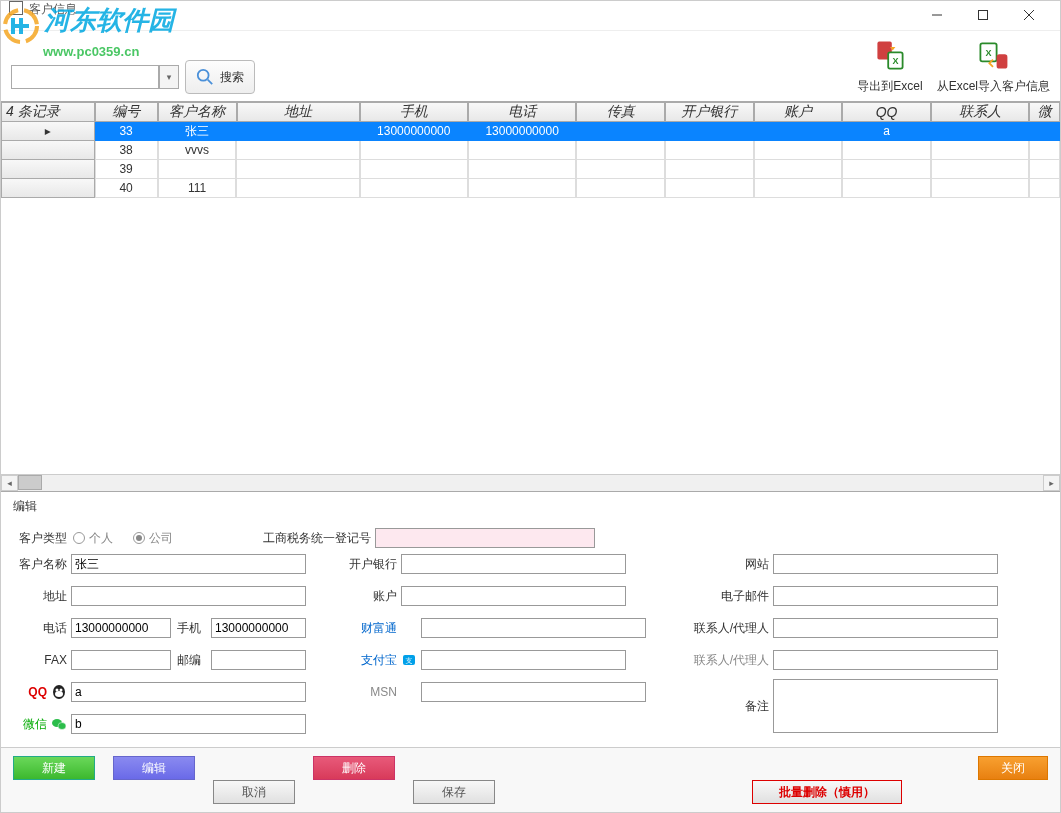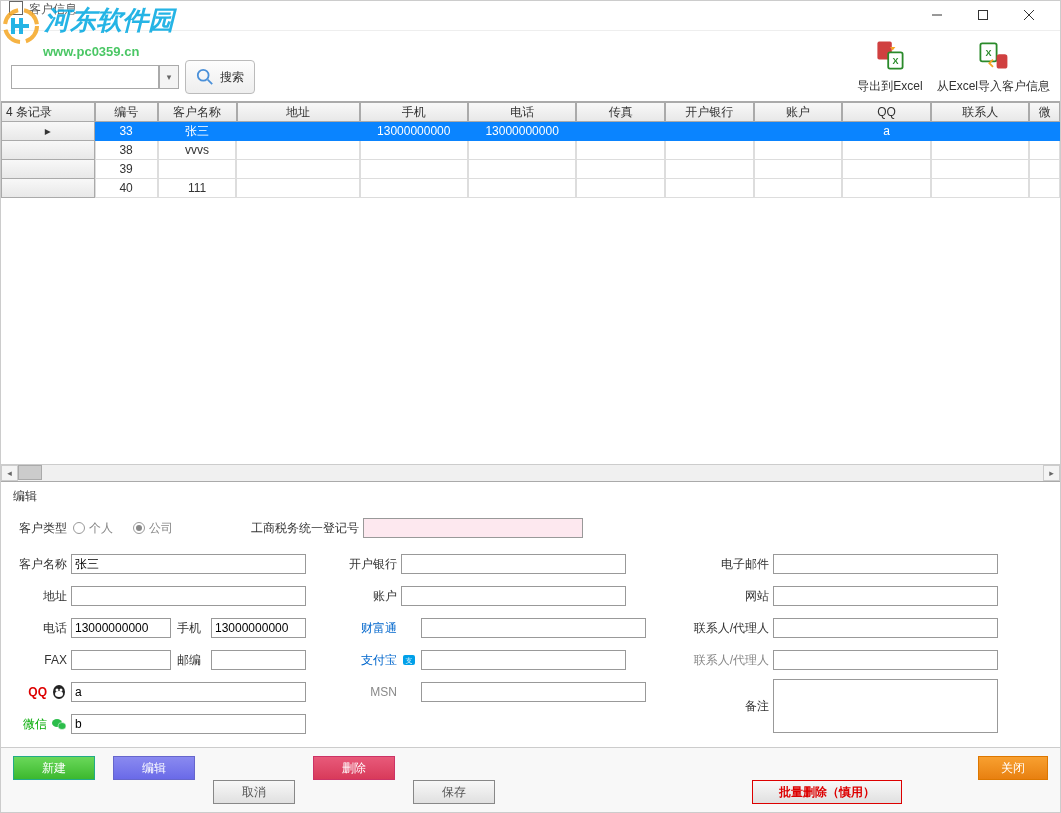--- a/index.html
+++ b/index.html
@@ -20,21 +20,21 @@
 .combo-input { width: 148px; height: 24px; border: 1px solid #aaa; background: #fff; }
 .combo-btn { width: 20px; height: 24px; border: 1px solid #aaa; background: #f4f4f4; display: flex; align-items: center; justify-content: center; cursor: pointer; font-size: 9px; color: #666; }
 .search-btn { height: 34px; padding: 0 10px; border: 1px solid #bbb; border-radius: 4px; background: linear-gradient(#fdfdfd,#eee); display: flex; align-items: center; gap: 6px; cursor: pointer; }
 .search-btn .mag { width: 18px; height: 18px; }
 .tool-right { margin-left: auto; display: flex; gap: 14px; align-items: flex-end; }
 .tool-item { display: flex; flex-direction: column; align-items: center; gap: 4px; cursor: pointer; font-size: 12px; }
 .tool-item svg { width: 36px; height: 36px; }
 
 .grid-wrap { flex: 1; border-top: 1px solid #aaa; display: flex; flex-direction: column; overflow: hidden; }
 .grid-head, .grid-row { display: flex; }
-.grid-head .cell { border: 1px solid #aaa; background: linear-gradient(#f8f8f8,#e8e8e8); height: 20px; display: flex; align-items: center; justify-content: center; color: #333; font-size: 12px; }
+.grid-head .cell { border: 1px solid #aaa; background: linear-gradient(#f8f8f8,#e8e8e8); height: 20px; display: flex; align-items: center; justify-content: center; color: #333; font-size: 14px; font-style: italic; }
 .grid-row .cell { border: 1px solid #ddd; border-top: none; height: 19px; display: flex; align-items: center; justify-content: center; font-size: 12px; }
 .row-selected .cell { background: #0a84ff; color: #fff; border-color: #0a84ff; }
 .row-head { background: linear-gradient(#f8f8f8,#e8e8e8) !important; color: #333 !important; border-color:#aaa !important; }
 .row-selected .row-head { background: linear-gradient(#f8f8f8,#e8e8e8) !important; }
 .grid-body { background: #fff; }
 .grid-filler { flex: 1; }
 .hscroll { height: 17px; background: #f0f0f0; border-top: 1px solid #ccc; display: flex; }
 .hscroll .thumb-area { flex: 1; position: relative; }
 .hscroll .arrow { width: 17px; background: #f4f4f4; border: 1px solid #ccc; display: flex; align-items:center; justify-content:center; font-size:9px; color:#666; cursor:pointer; }
 .hscroll .thumb { position: absolute; left: 0; top: 0; width: 24px; height: 15px; background: #ccc; border: 1px solid #aaa; cursor:pointer; }
@@ -225,21 +225,21 @@
       <div class="thumb-area">
           <div class="thumb"></div>
         </div>
       <div class="arrow">▸</div>
     </div>
   </div>
 
   <div class="edit-section">
     <div class="edit-title">编辑</div>
 
-    <div style="display:flex;gap:30px;margin-bottom:10px">
+    <div style="display:flex;gap:42px;">
       <div class="form-row">
         <label class="lbl-60">客户类型</label>
         <div class="radio-wrap">
           <div class="radio-item">
               <span class="radio-circle"></span>
               <span>个人</span>
             </div>
           <div class="radio-item">
               <span class="radio-circle checked"></span>
               <span>公司</span>
@@ -317,25 +317,25 @@
           <input class="form-input" style="width: 205px;" value="">
         </div>
         <div class="form-row">
             <label class="lbl-60" style="color:#888">MSN</label>
             <input class="form-input" style="width: 225px; margin-left: 20px;" value="">
           </div>
       </div>
 
       <div style="width:350px;display:flex;flex-direction:column;gap:6px">
         <div class="form-row">
+            <label class="lbl-100">网站</label>
+            <input class="form-input" style="width: 225px;" value="">
+          </div>
+        <div class="form-row">
             <label class="lbl-100">电子邮件</label>
-            <input class="form-input" style="width: 225px;" value="">
-          </div>
-        <div class="form-row">
-            <label class="lbl-100">网站</label>
             <input class="form-input" style="width: 225px;" value="">
           </div>
         <div class="form-row">
             <label class="lbl-100">联系人/代理人</label>
             <input class="form-input" style="width: 225px;" value="">
           </div>
         <div class="form-row">
             <label class="lbl-100" style="color:#888">联系人/代理人</label>
             <input class="form-input" style="width: 225px;" value="">
           </div>

